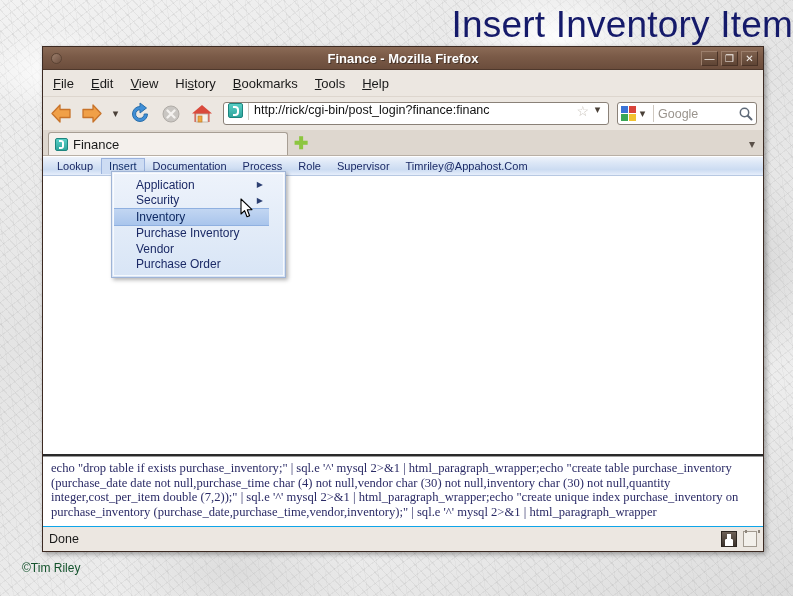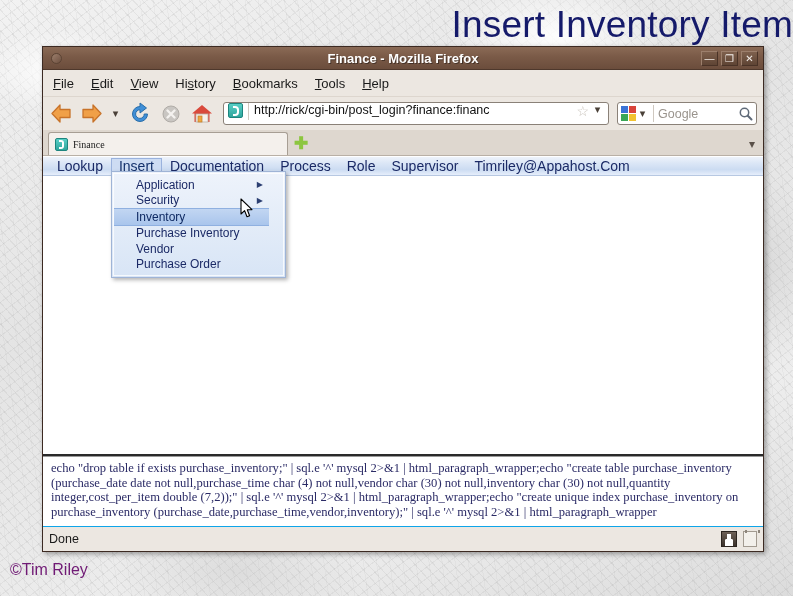--- a/index.html
+++ b/index.html
@@ -26,22 +26,22 @@
   
   #slide-title{
     position:absolute;left:0;top:4px;width:793px;
     text-align:right;
     font-size:37px;color:#151a6a;
     letter-spacing:.2px;
     font-family:"Liberation Sans",sans-serif;
   }
   
   #copyright{
-    position:absolute;left:10px;top:561px;
-    font-size:16px;color:#701a75;
+    position:absolute;left:22px;top:561px;
+    font-size:12px;color:#14532d;
     font-family:"Liberation Sans",sans-serif;
   }
   
   #browser{
     position:absolute;left:42px;top:46px;width:722px;height:506px;
     background:#ece7e1;
     border:1px solid #3c2a22;
     box-shadow:2px 2px 5px rgba(0,0,0,.35);
     box-sizing:border-box;
     display:flex;flex-direction:column;
@@ -128,38 +128,38 @@
   }
   #tab-fav{
     width:13px;height:13px;border-radius:2px;flex:none;
     background:linear-gradient(180deg,#58cfc6,#2fa59c);border:1px solid #1d857e;
     position:relative;box-sizing:border-box;
   }
   #tab-fav:after{
     content:"";position:absolute;left:3px;top:1px;width:5px;height:9px;
     border:2px solid #fff;border-left:none;border-radius:0 3px 3px 0;box-sizing:border-box;
   }
-  #tab-label{font-size:10px;color:#1a1a1a;font-family:Liberation Serif, serif;}
+  #tab-label{font-size:13px;color:#1a1a1a;font-family:Liberation Sans, sans-serif;}
   #newtab{width:26px;text-align:center;font-size:17px;color:#8cc63f;font-weight:bold;line-height:22px;}
   #tab-list-chev{position:absolute;right:8px;bottom:4px;font-size:12px;color:#5a5048;}
   
   #page{
     flex:1;background:#fff;position:relative;overflow:hidden;
     border-top:1px solid #fff;
   }
   
   #appnav{
     height:18px;
     background:linear-gradient(180deg,#eef3fb 0%,#dbe6f6 35%,#ccdcf2 70%,#e6eefb 100%);
     border-bottom:1px solid #b7c8e2;
     display:flex;align-items:center;padding-left:6px;gap:0;
     font-family:"Liberation Sans",sans-serif;
   }
   .appnav-item{
-    font-size:14px;color:#1b2a66;padding:1px 8px;line-height:15px;
+    font-size:11px;color:#1b2a66;padding:1px 8px;line-height:15px;
   }
   .appnav-item.active{
     background:#cddcf3;border:1px solid #9ab2dd;border-bottom:none;
     color:#13306b;padding:0 7px;
   }
   
   #dropdown{
     position:absolute;left:68px;top:14px;width:155px;
     background:linear-gradient(180deg,#eef3fb 0%,#e3ecf8 50%,#d8e5f6 100%);
     border:1px solid #9fb4d6;

